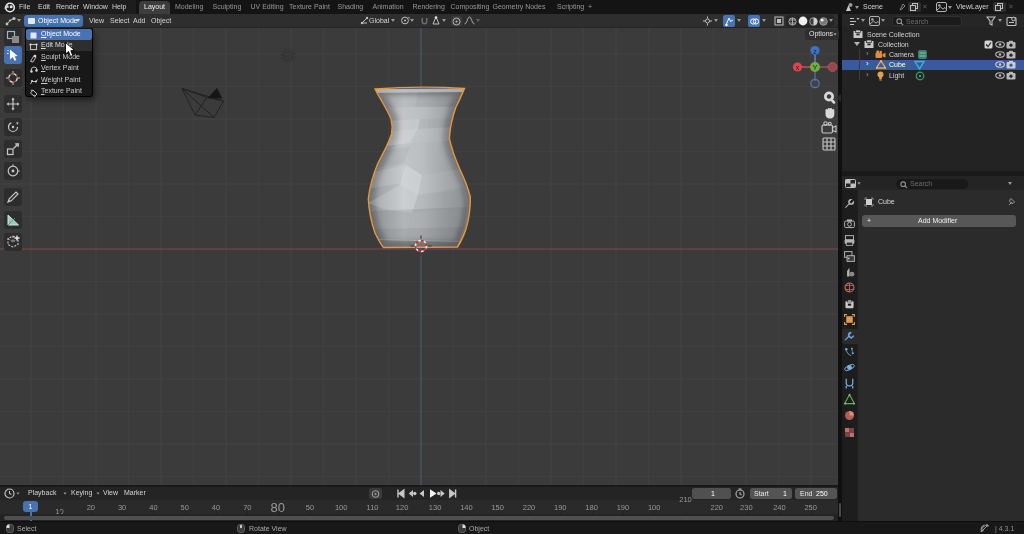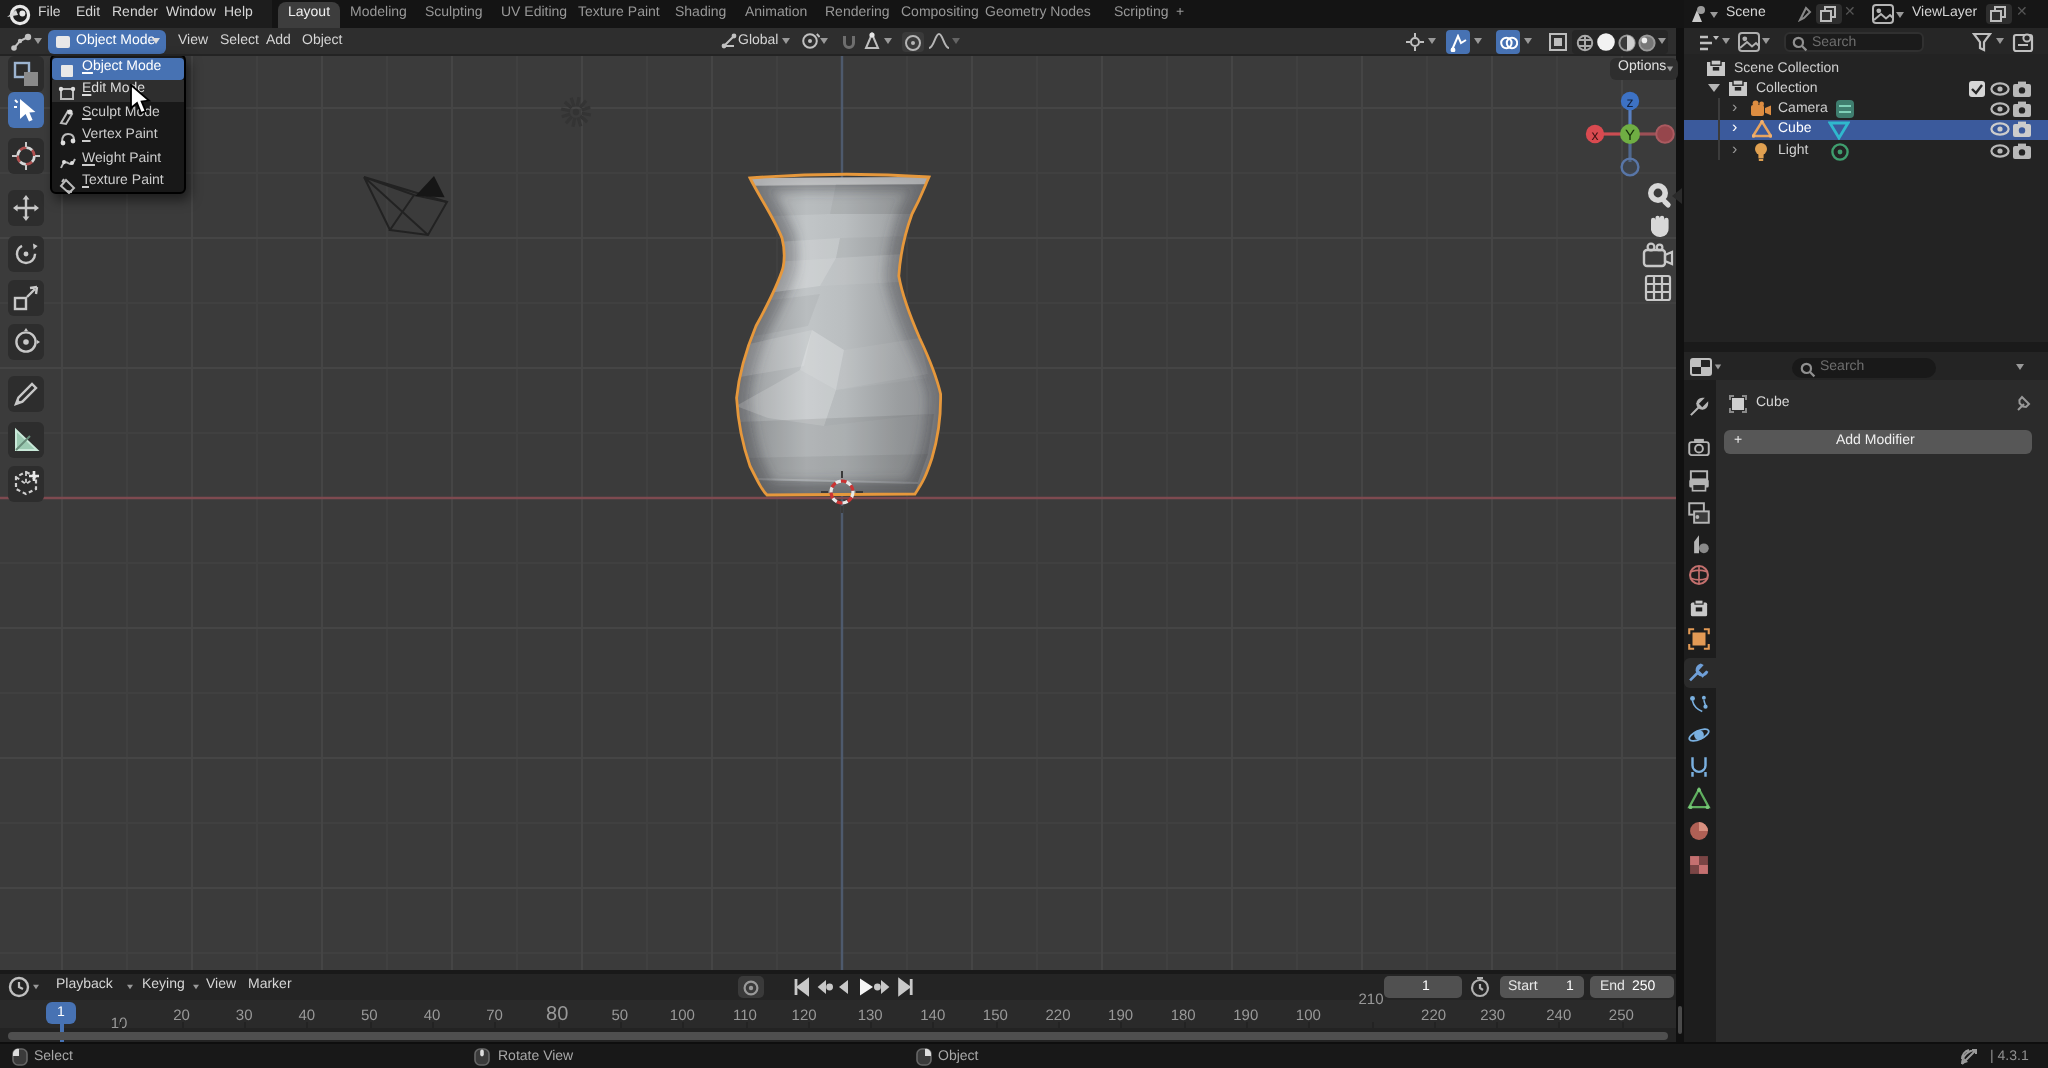--- a/index.html
+++ b/index.html
@@ -749,21 +749,21 @@
 <div class="txt" style="left:114.1px;top:502.5px;width:16px;text-align:center;font-size:7.5px;color:#999999">30</div>
 <div class="abs" style="left:122.1px;top:510.5px;width:1px;height:9px;background:#232323"></div>
 <div class="txt" style="left:145.4px;top:502.5px;width:16px;text-align:center;font-size:7.5px;color:#999999">40</div>
 <div class="abs" style="left:153.4px;top:510.5px;width:1px;height:9px;background:#232323"></div>
 <div class="txt" style="left:176.7px;top:502.5px;width:16px;text-align:center;font-size:7.5px;color:#999999">50</div>
 <div class="abs" style="left:184.7px;top:510.5px;width:1px;height:9px;background:#232323"></div>
 <div class="txt" style="left:208.0px;top:502.5px;width:16px;text-align:center;font-size:7.5px;color:#999999">40</div>
 <div class="abs" style="left:216.0px;top:510.5px;width:1px;height:9px;background:#232323"></div>
 <div class="txt" style="left:239.3px;top:502.5px;width:16px;text-align:center;font-size:7.5px;color:#999999">70</div>
 <div class="abs" style="left:247.3px;top:510.5px;width:1px;height:9px;background:#232323"></div>
-<div class="txt" style="left:270.6px;top:502.5px;width:16px;text-align:center;font-size:10px;color:#999999">80</div>
+<div class="txt" style="left:270.6px;top:502.5px;width:16px;text-align:left;font-size:13px;color:#999999">80</div>
 <div class="abs" style="left:278.6px;top:510.5px;width:1px;height:9px;background:#232323"></div>
 <div class="txt" style="left:301.9px;top:502.5px;width:16px;text-align:center;font-size:7.5px;color:#999999">50</div>
 <div class="abs" style="left:309.9px;top:510.5px;width:1px;height:9px;background:#232323"></div>
 <div class="txt" style="left:333.2px;top:502.5px;width:16px;text-align:center;font-size:7.5px;color:#999999">100</div>
 <div class="abs" style="left:341.2px;top:510.5px;width:1px;height:9px;background:#232323"></div>
 <div class="txt" style="left:364.5px;top:502.5px;width:16px;text-align:center;font-size:7.5px;color:#999999">110</div>
 <div class="abs" style="left:372.5px;top:510.5px;width:1px;height:9px;background:#232323"></div>
 <div class="txt" style="left:395.8px;top:502.5px;width:16px;text-align:left;font-size:7.5px;color:#999999">120</div>
 <div class="abs" style="left:403.8px;top:510.5px;width:1px;height:9px;background:#232323"></div>
 <div class="txt" style="left:427.1px;top:502.5px;width:16px;text-align:center;font-size:7.5px;color:#999999">130</div>

